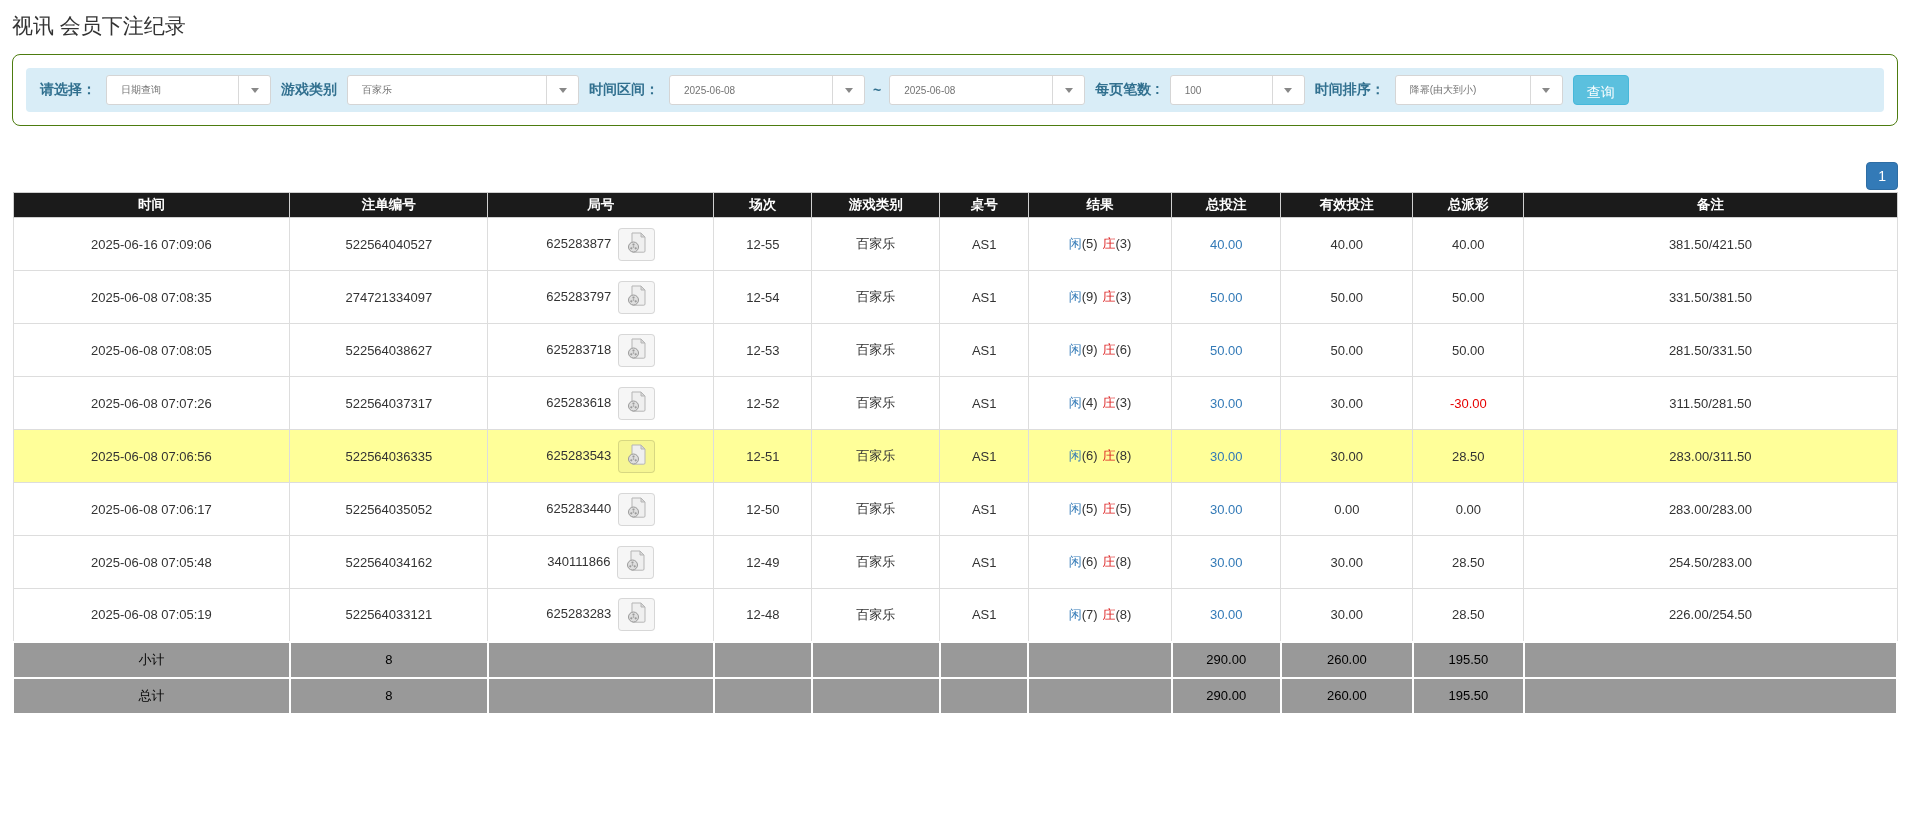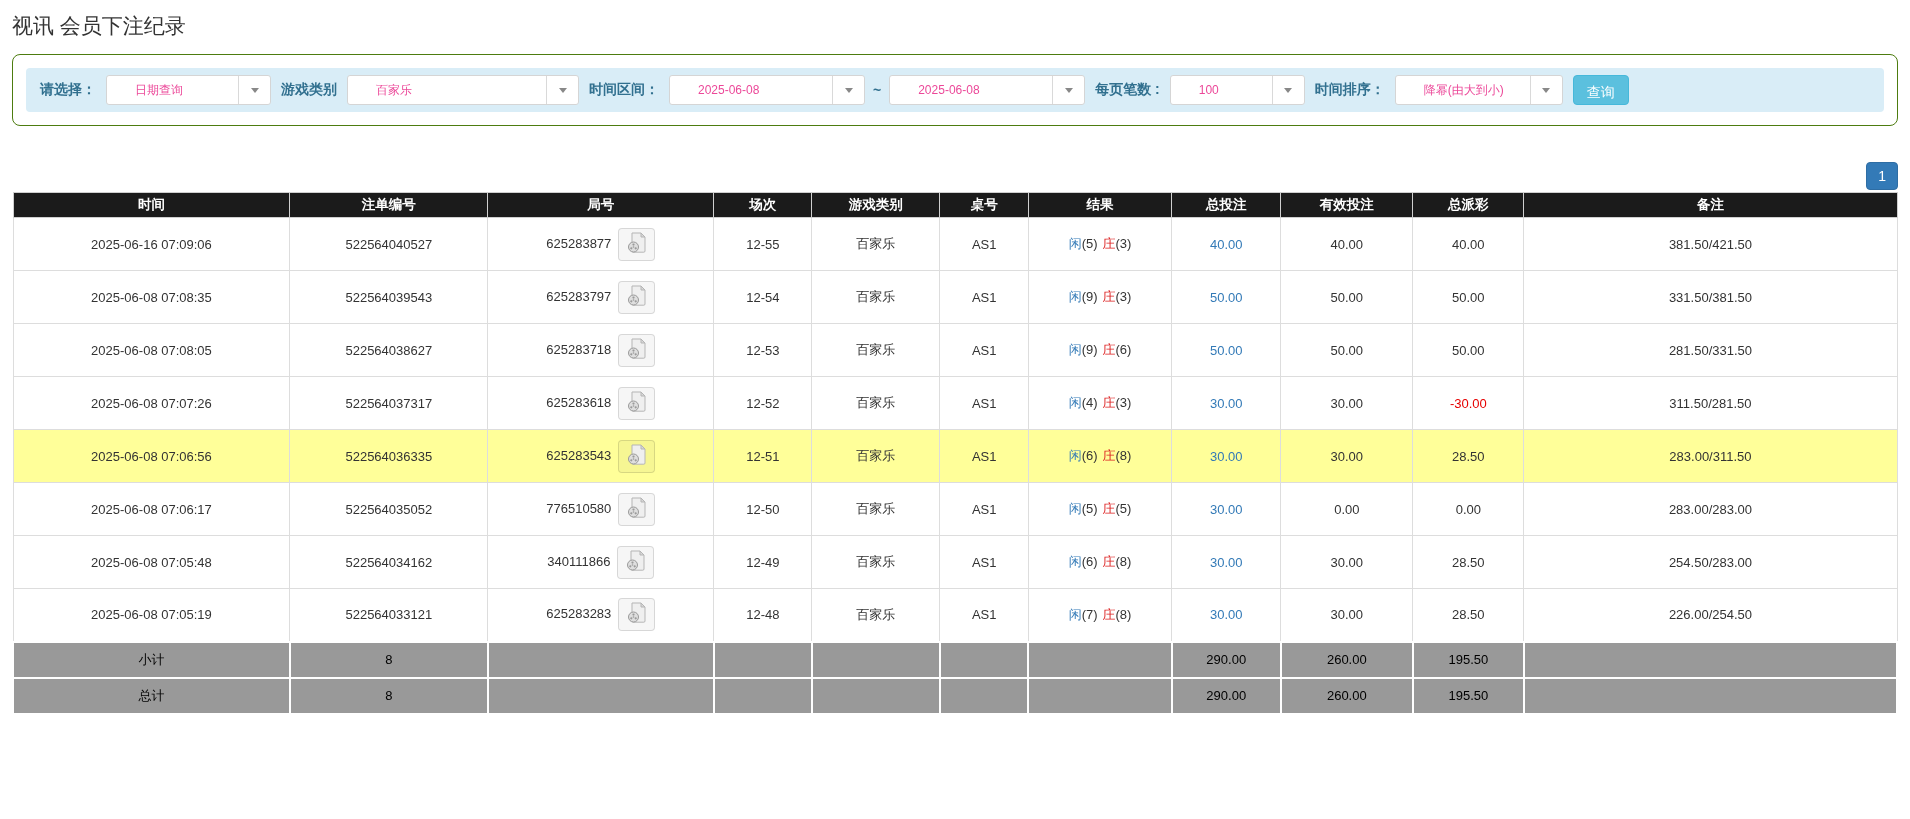--- a/index.html
+++ b/index.html
@@ -20,21 +20,21 @@
   .page-title{font-size:21px;font-weight:500;margin:2px 0 14px;color:#333;}
 
   
   .filter-panel{border:1px solid #4d7c0f;border-radius:8px;background:#fff;padding:13px;}
   .filter-bar{
     background:var(--filter-bar-bg);border-radius:4px;padding:7px 10px;
     display:flex;align-items:center;gap:6px;height:44px;
   }
   .f-label{color:#31708f;font-weight:bold;font-size:14px;margin:0 4px;white-space:nowrap;}
   .sel{display:flex;align-items:stretch;background:#fff;border:1px solid #d5d5d5;border-radius:3px;height:30px;cursor:pointer;}
-  .sel-text{flex:1;display:flex;align-items:center;padding:0 28px;font-size:12px;color:#ec4899;white-space:nowrap;overflow:hidden;}
+  .sel-text{flex:1;display:flex;align-items:center;padding:0 14px;font-size:10px;color:#737373;white-space:nowrap;overflow:hidden;}
   .sel-arrow-box{width:32px;border-left:1px solid #d9d9d9;display:flex;align-items:center;justify-content:center;}
   .caret{width:0;height:0;border-left:4px solid transparent;border-right:4px solid transparent;border-top:5px solid #888;}
   .w-qtype{width:165px}.w-game{width:232px}.w-date{width:196px}.w-pp{width:135px}.w-sort{width:168px}
   .tilde{color:#31708f;font-weight:bold;font-size:14px;margin:0 2px;}
   .search-btn{
     background:var(--button-blue);border:1px solid #46b8da;color:#fff;border-radius:4px;
     height:30px;padding:8px 13px;font-size:14px;margin-left:4px;cursor:pointer;
   }
 
   
@@ -186,21 +186,21 @@
           <td>百家乐</td>
           <td>AS1</td>
           <td><span class="res-player">闲</span><span class="res-val">(5)</span><span class="res-banker">庄</span><span class="res-val">(3)</span></td>
           <td><a class="bet-link">40.00</a></td>
           <td>40.00</td>
           <td>40.00</td>
           <td>381.50/421.50</td>
         </tr>
         <tr>
           <td>2025-06-08 07:08:35</td>
-          <td>522564039543</td>
+          <td>274721334097</td>
           <td><span>625283797</span><span class="video-btn">
               <span>
   <svg width="20" height="22" viewBox="0 0 20 22" aria-hidden="true">
     <path d="M5 1 h9 l4 4 v14 a1.2 1.2 0 0 1 -1.2 1.2 h-10.6 a1.2 1.2 0 0 1 -1.2 -1.2 z" fill="#efefef" stroke="#b5b5b5"></path>
     <path d="M14 1 l4 4 h-4 z" fill="#d8d8d8" stroke="#b5b5b5"></path>
     <circle cx="6.5" cy="15" r="5" fill="#dedede" stroke="#9a9a9a"></circle>
     <circle cx="6.5" cy="12.6" r="1.1" fill="#9a9a9a"></circle>
     <circle cx="4.3" cy="16.3" r="1.1" fill="#9a9a9a"></circle>
     <circle cx="8.7" cy="16.3" r="1.1" fill="#9a9a9a"></circle>
     <circle cx="6.5" cy="15" r="0.8" fill="#9a9a9a"></circle>
@@ -287,21 +287,21 @@
           <td>AS1</td>
           <td><span class="res-player">闲</span><span class="res-val">(6)</span><span class="res-banker">庄</span><span class="res-val">(8)</span></td>
           <td><a class="bet-link">30.00</a></td>
           <td>30.00</td>
           <td>28.50</td>
           <td>283.00/311.50</td>
         </tr>
         <tr>
           <td>2025-06-08 07:06:17</td>
           <td>522564035052</td>
-          <td><span>776510580</span><span class="video-btn">
+          <td><span>625283440</span><span class="video-btn">
               <span>
   <svg width="20" height="22" viewBox="0 0 20 22" aria-hidden="true">
     <path d="M5 1 h9 l4 4 v14 a1.2 1.2 0 0 1 -1.2 1.2 h-10.6 a1.2 1.2 0 0 1 -1.2 -1.2 z" fill="#efefef" stroke="#b5b5b5"></path>
     <path d="M14 1 l4 4 h-4 z" fill="#d8d8d8" stroke="#b5b5b5"></path>
     <circle cx="6.5" cy="15" r="5" fill="#dedede" stroke="#9a9a9a"></circle>
     <circle cx="6.5" cy="12.6" r="1.1" fill="#9a9a9a"></circle>
     <circle cx="4.3" cy="16.3" r="1.1" fill="#9a9a9a"></circle>
     <circle cx="8.7" cy="16.3" r="1.1" fill="#9a9a9a"></circle>
     <circle cx="6.5" cy="15" r="0.8" fill="#9a9a9a"></circle>
   </svg>

